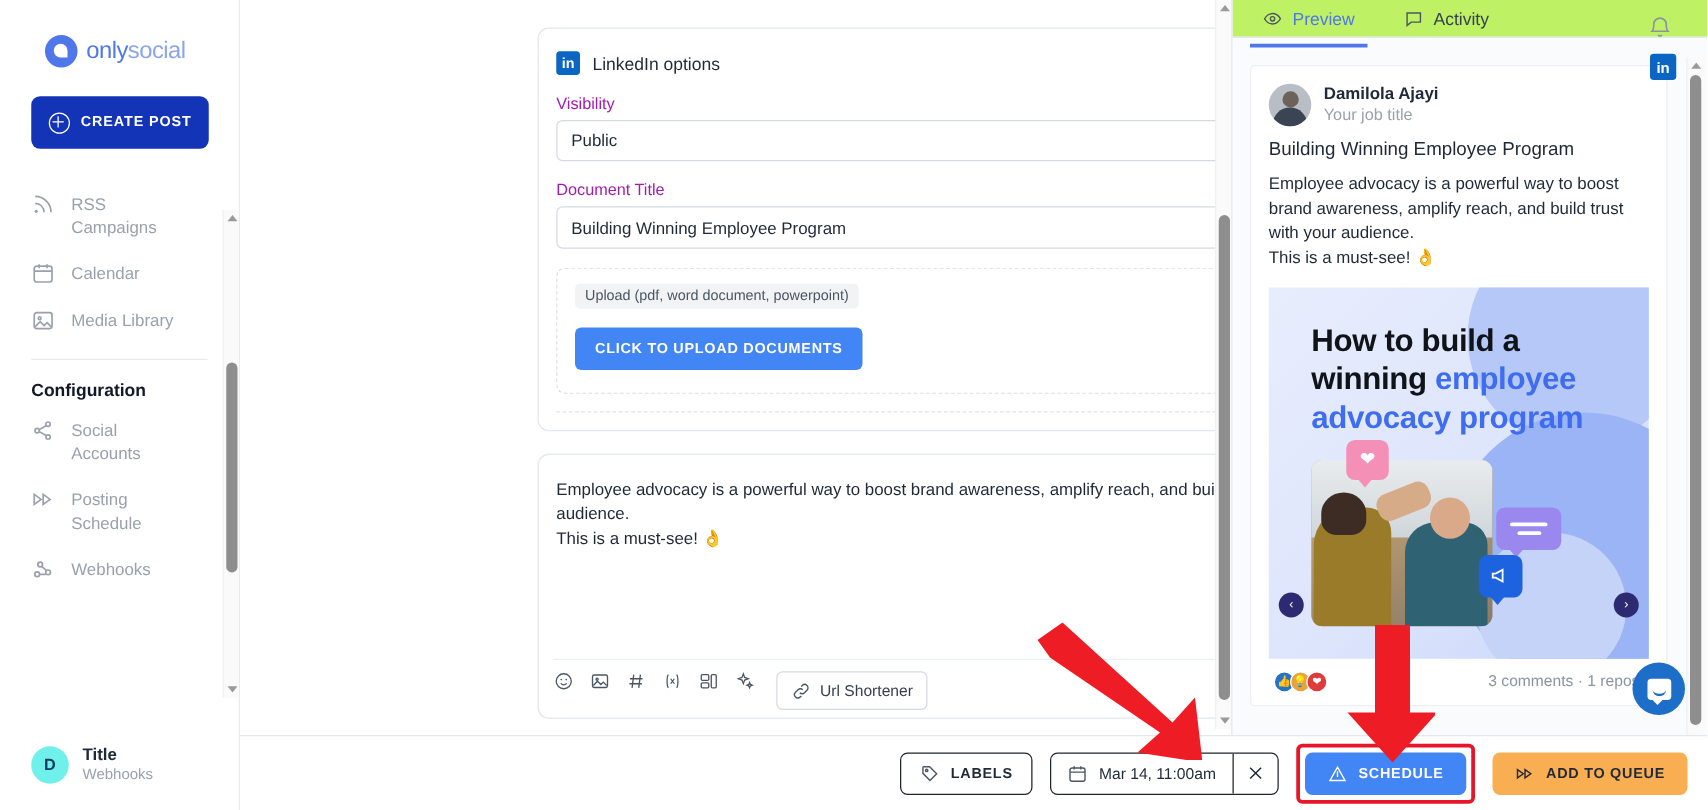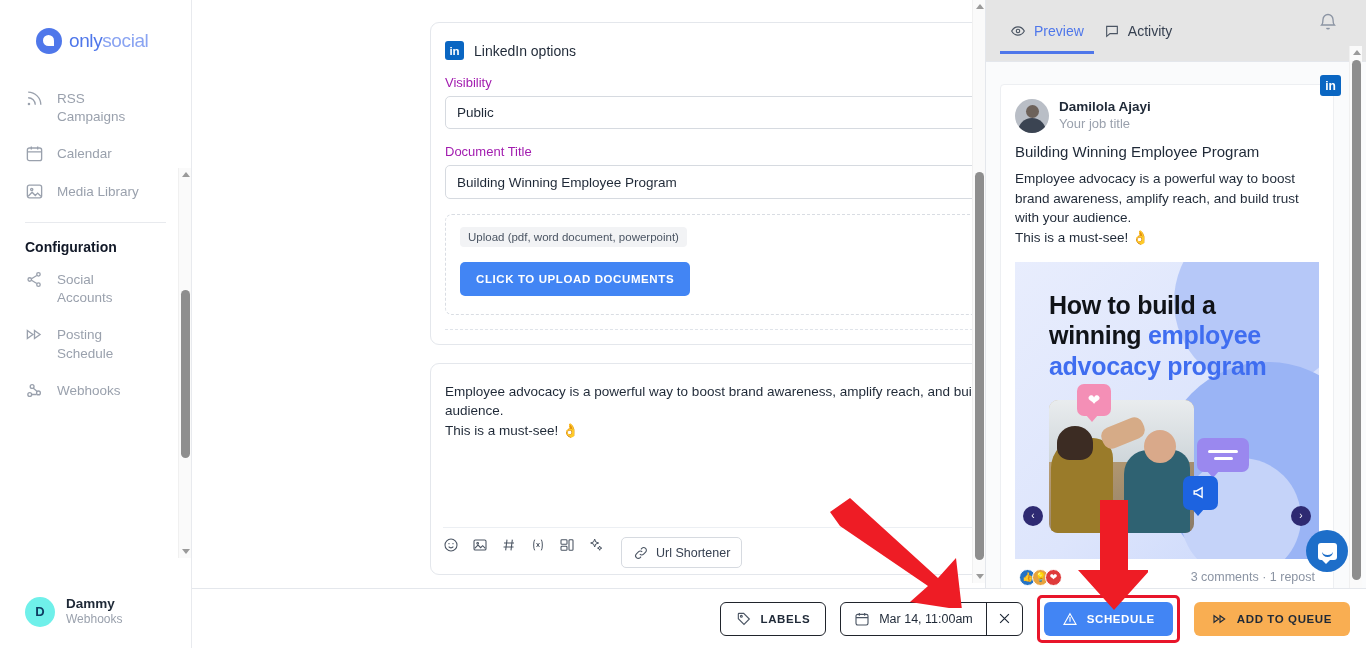--- a/index.html
+++ b/index.html
@@ -270,24 +270,24 @@
   }
 
   
   .right {
     width: 381px; flex: 0 0 381px;
     border-left: 1px solid #e4e7ec;
     background: #fafbfc;
     position: relative; height: 648px; overflow: hidden;
   }
   .right-tabs {
-    height: 62px; background: #e5e5e5;
+    height: 30px; background: #bef264;
     border-bottom: 1px solid #e4e7ec;
     display: flex; align-items: center;
-    padding-left: 14px; gap: 0;
+    padding-left: 14px; gap: 19px;
     position: relative;
   }
   .rtab {
     display: flex; align-items: center; gap: 8px;
     height: 46px; padding: 0 10px;
     font-size: 14px; color: #374151; cursor: pointer;
     position: relative;
   }
   .rtab.active { color: #4f77ea; }
   .rtab.active::after {
@@ -439,20 +439,24 @@
 
 <div class="app">
 
   <aside class="sidebar">
 
     <div class="logo-wrap">
       <div class="logo-mark"></div>
       <div class="logo-text"><span class="t1">only</span><span class="t2">social</span></div>
     </div>
 
+    <button class="create-post">
+      <span class="cp-icon"></span>
+      <span>CREATE POST</span>
+    </button>
 
     <nav class="nav">
       <div class="nav-item">
         <span class="nav-icon">
           <svg viewBox="0 0 24 24" fill="none" stroke="currentColor" stroke-width="1.7">
               <path d="M4 11a9 9 0 019 9M4 4a16 16 0 0116 16"></path>
               <circle cx="5" cy="19" r="1.6" fill="currentColor" stroke="none"></circle>
             </svg>
         </span>
         <span class="label">RSS Campaigns</span>
@@ -521,21 +525,21 @@
         </div>
       <div class="thumb" style="top:122px; height:168px;"></div>
       <div class="arr" style="bottom:0">
           <span class="arr-dn"></span>
         </div>
     </div>
 
     <div class="profile">
       <div class="avatar">D</div>
       <div>
-        <div class="pf-name">Dammy</div>
+        <div class="pf-name">Title</div>
         <div class="pf-handle">Webhooks</div>
       </div>
     </div>
   </aside>
 
   <main class="center">
 
     <section class="card">
       <div class="li-head">
         <span class="li-badge">in</span>

